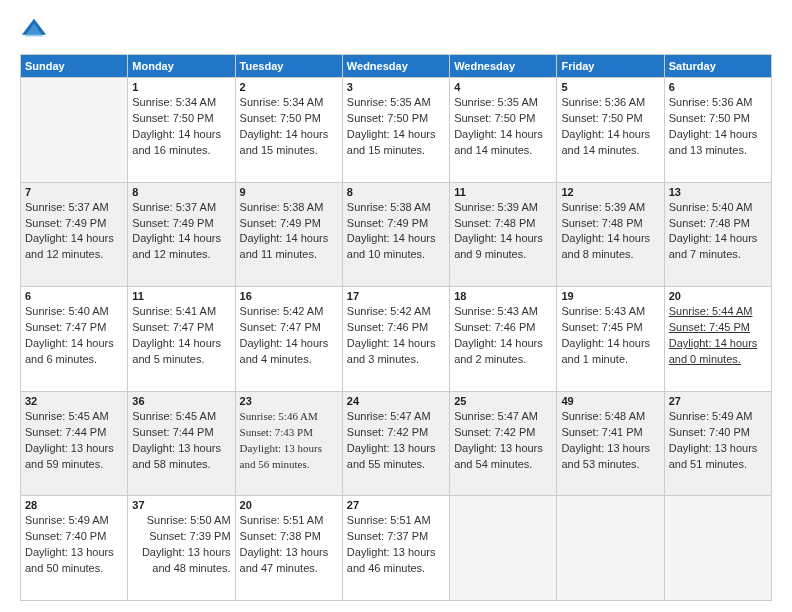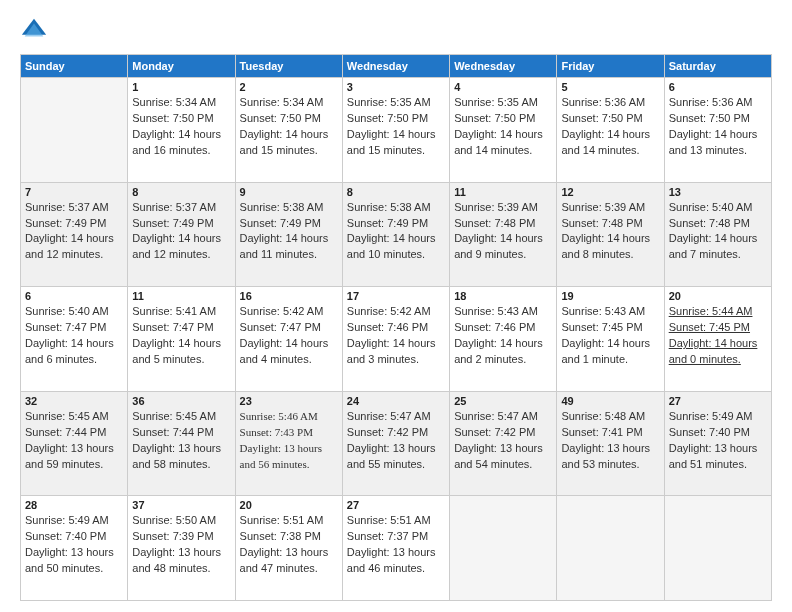--- a/index.html
+++ b/index.html
@@ -330,21 +330,21 @@
         <tr>
           <td>
             <span class="day-num">28</span>
             <div class="day-info" style="white-space: pre-line;">Sunrise: 5:49 AM
 Sunset: 7:40 PM
 Daylight: 13 hours
 and 50 minutes.</div>
           </td>
           <td>
             <span class="day-num">37</span>
-            <div class="day-info" style="white-space: pre-line;">Sunrise: 5:50 AM
+            <div class="day-info" style="white-space: pre-line; text-align: right;">Sunrise: 5:50 AM
 Sunset: 7:39 PM
 Daylight: 13 hours
 and 48 minutes.</div>
           </td>
           <td>
             <span class="day-num">20</span>
             <div class="day-info" style="white-space: pre-line;">Sunrise: 5:51 AM
 Sunset: 7:38 PM
 Daylight: 13 hours
 and 47 minutes.</div>

